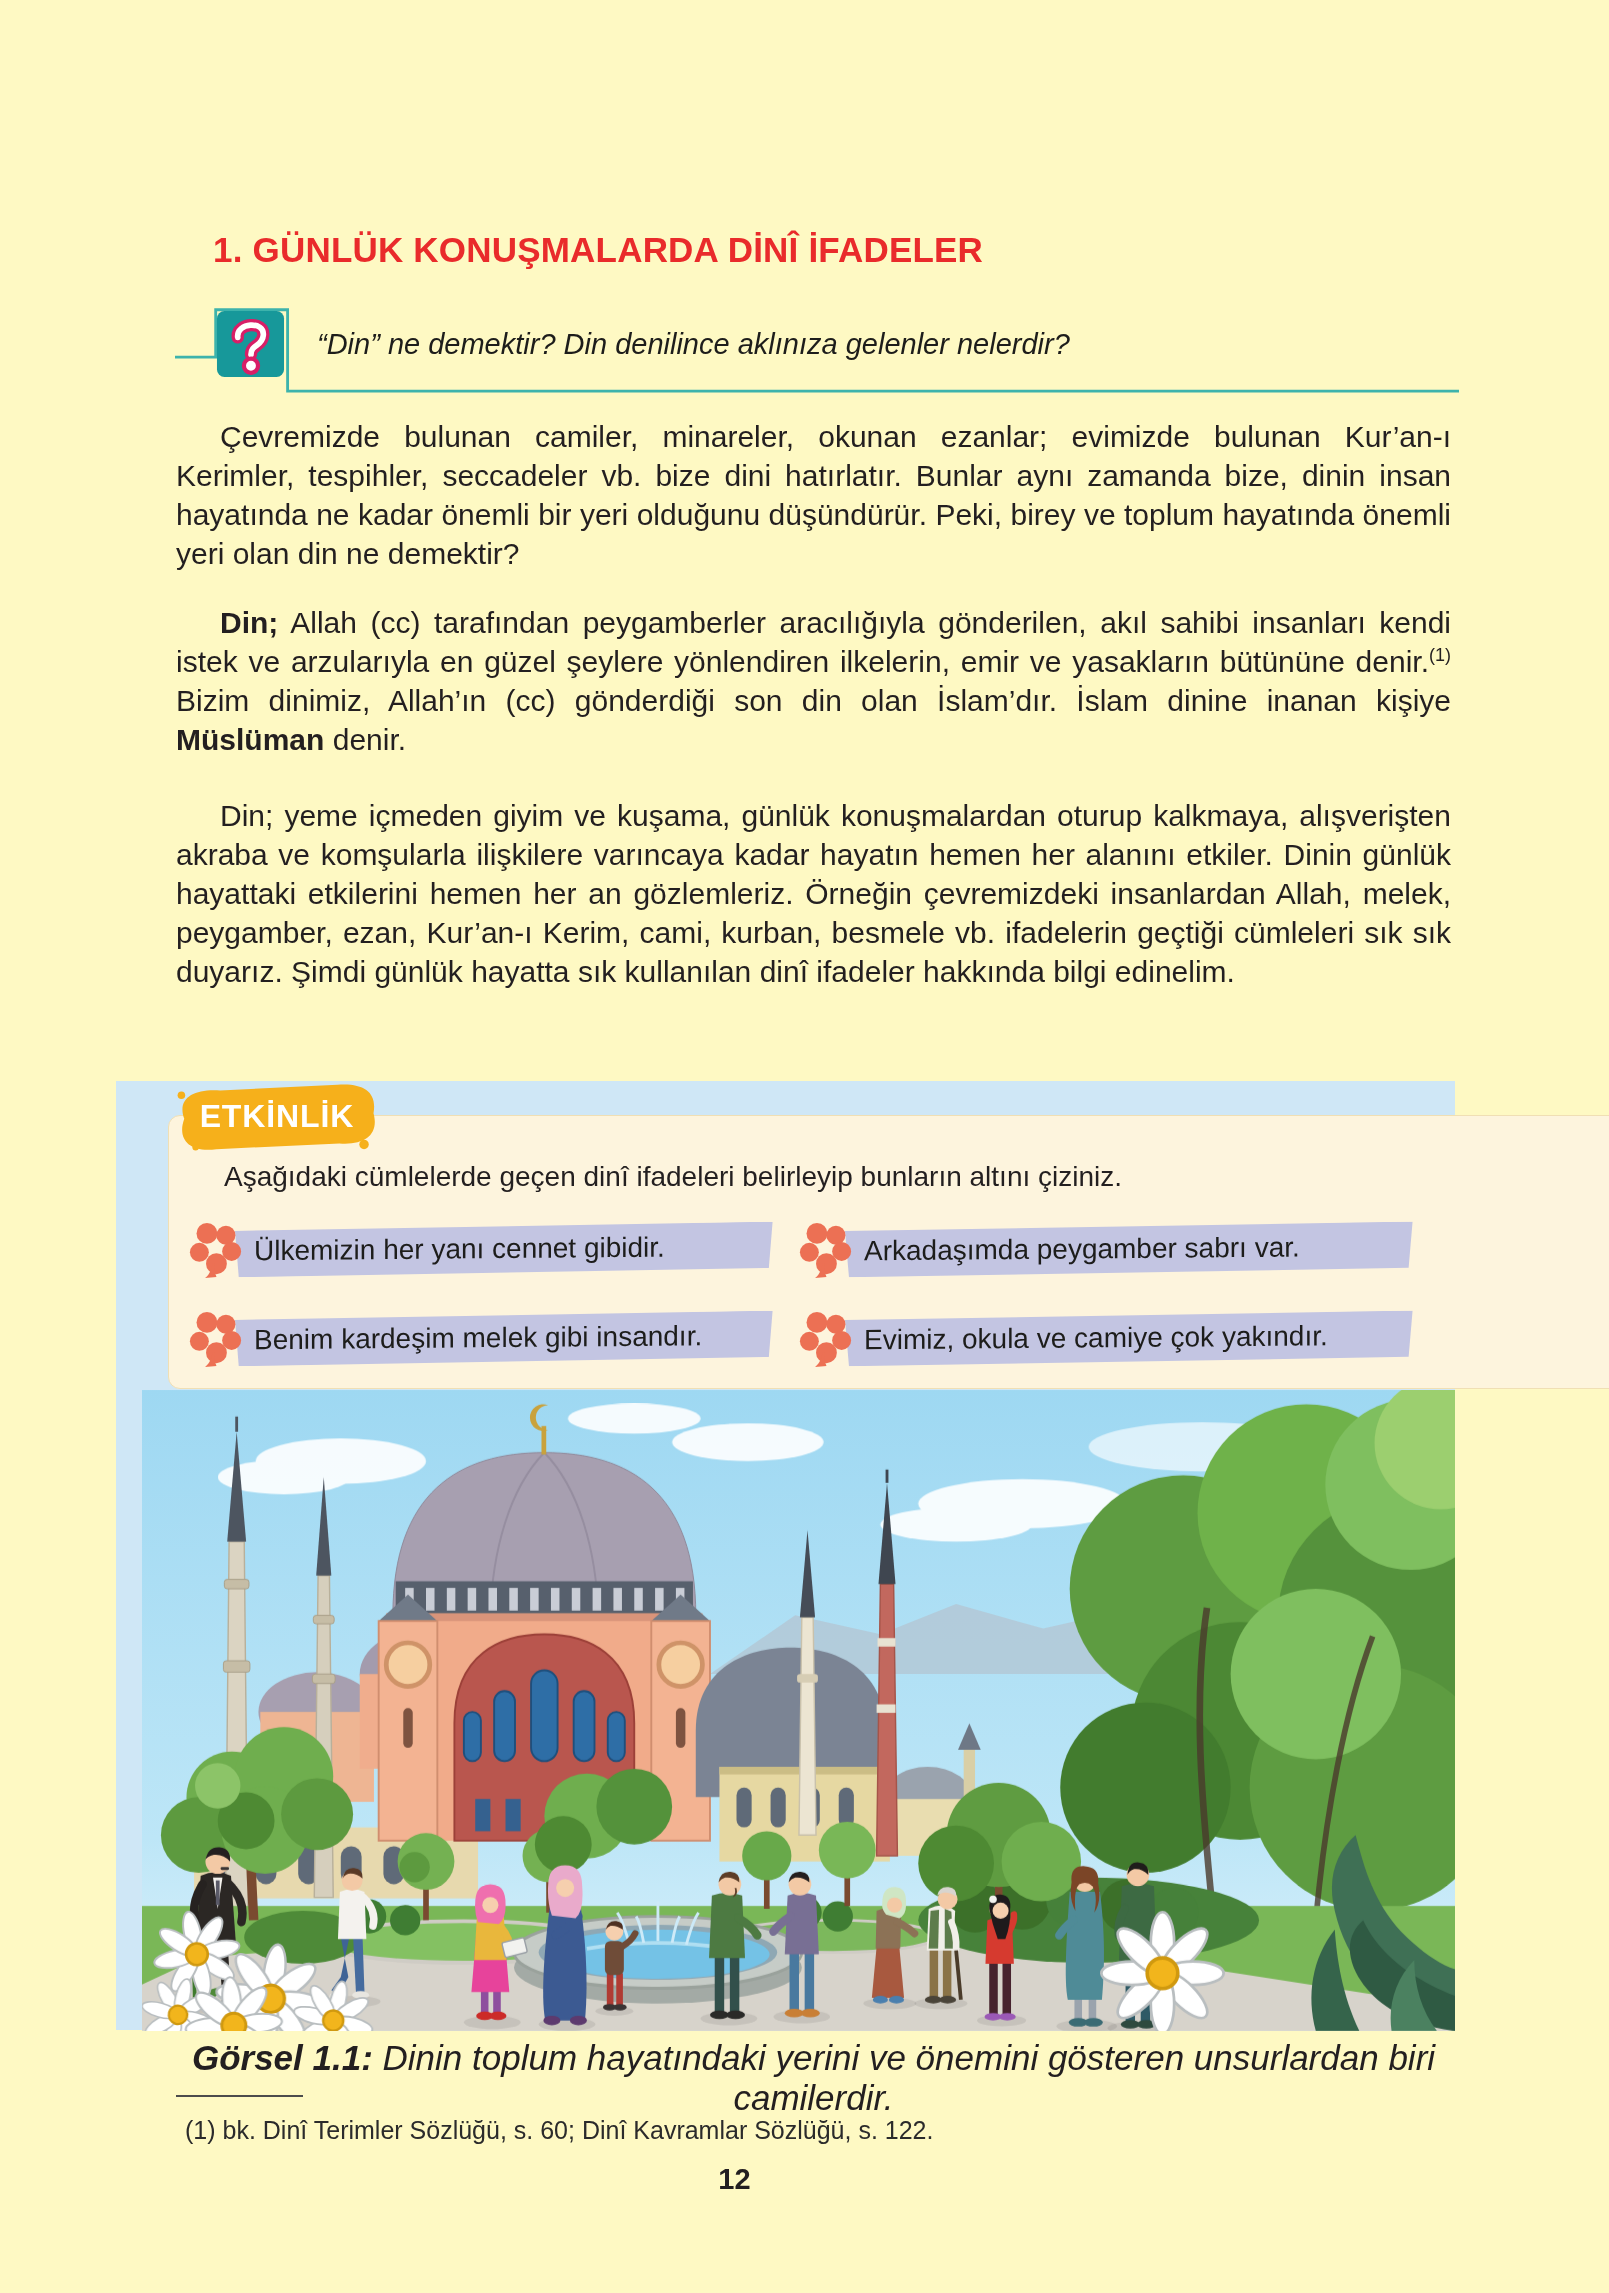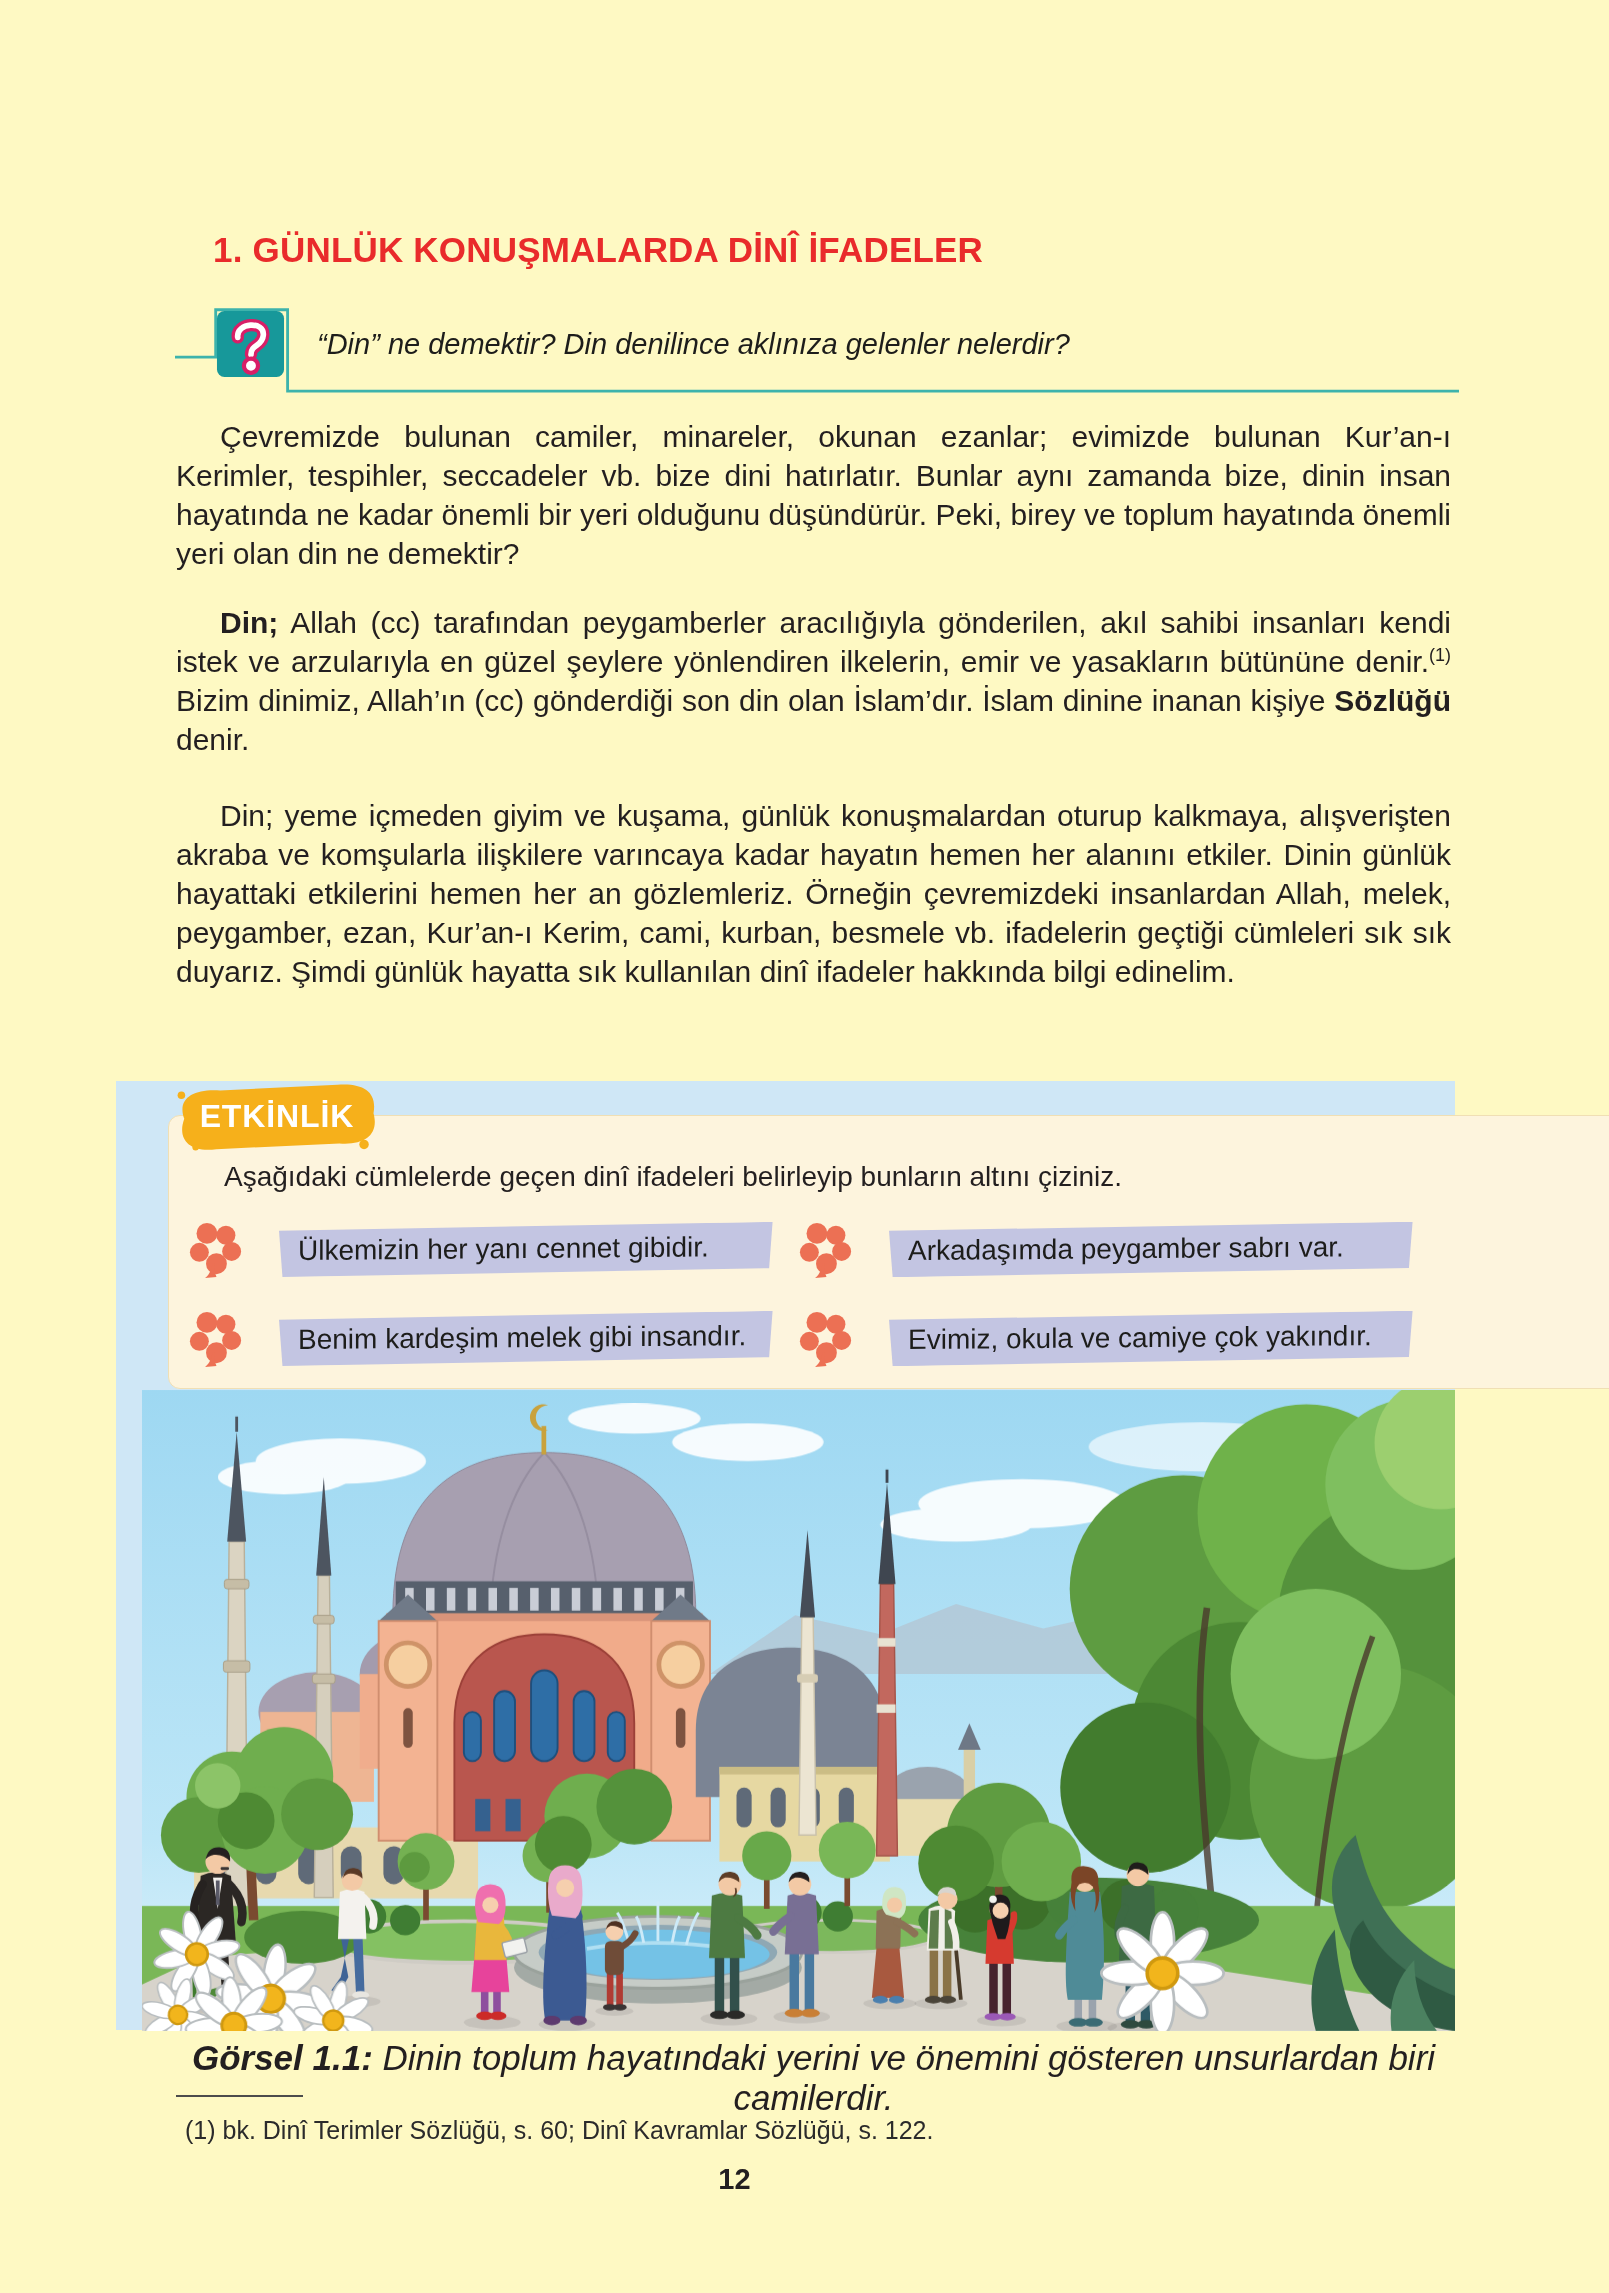--- a/index.html
+++ b/index.html
@@ -26,21 +26,21 @@
            background:#cfe7f6; }
   .activity { position:absolute; left:52px; top:34px; width:1464px; height:274px;
               background:#fdf4dd; border:1.9px solid #f0dfb4; border-radius:12px; }
   .badge { position:absolute; left:55px; top:0px; width:212px; height:74px; z-index:3; }
   .badge svg { position:absolute; inset:0; }
   .badge-text { position:absolute; inset:0; display:flex; align-items:center; justify-content:center;
                 color:#ffffff; font-size:32px; font-weight:bold; letter-spacing:0.9px; padding-bottom:3.8px; }
   .instruction { position:absolute; left:55px; top:45px; font-size:28px; color:#231f20; }
   .chips { position:absolute; left:19px; top:106px; width:1242px;
            display:grid; grid-template-columns:585px 615px; column-gap:24.6px; row-gap:34px; }
-  .chip { display:flex; align-items:center; height:55px;gap:44px; }
+  .chip { display:flex; align-items:center; height:55px; }
   .flower { width:55px; height:59px; flex:0 0 55px; margin-right:-7.6px; position:relative; z-index:2; }
   .chip-band { flex:1; background:#c3c5e2; padding:8.5px 11.4px 10.4px 19px; font-size:28px;
                color:#1d1d1b; transform:skewY(-0.5deg);
                clip-path:polygon(0 9%, 100% 0%, 99.3% 91%, 0.7% 100%); white-space:nowrap; }
 
   .illustration { position:absolute; left:25.6px; top:309px; width:1313px; height:641px; }
   .illustration svg { display:block; }
 
   .caption { position:absolute; left:168px; top:2038px; width:1291px; text-align:center;
              font-size:35px; font-style:italic; color:#231f20; }
@@ -66,21 +66,21 @@
       <rect x="1" y="1" width="71" height="70" rx="8" fill="#17989a"></rect>
       <path d="M23,29 C21,13 52,11 50,27 C49,39 37,36 37,47" fill="none" stroke="#d81e67" stroke-width="13" stroke-linecap="round"></path>
       <path d="M23,29 C21,13 52,11 50,27 C49,39 37,36 37,47" fill="none" stroke="#ffffff" stroke-width="6" stroke-linecap="round"></path>
       <circle cx="37" cy="59" r="7.5" fill="#ffffff" stroke="#d81e67" stroke-width="4.5"></circle>
     </svg>
     <div class="q-text">“Din” ne demektir? Din denilince aklınıza gelenler nelerdir?</div>
   </div>
 
   <p class="para" id="p1">Çevremizde bulunan camiler, minareler, okunan ezanlar; evimizde bulunan Kur’an-ı Kerimler, tespihler, seccadeler vb. bize dini hatırlatır. Bunlar aynı zamanda bize, dinin insan hayatında ne kadar önemli bir yeri olduğunu düşündürür. Peki, birey ve toplum hayatında önemli yeri olan din ne demektir?</p>
 
-  <p class="para" id="p2"><b>Din;</b><span> Allah (cc) tarafından peygamberler aracılığıyla gönderilen, akıl sahibi insanları kendi istek ve arzularıyla en güzel şeylere yönlendiren ilkelerin, emir ve yasakların bütününe denir.</span><sup>(1)</sup><span> Bizim dinimiz, Allah’ın (cc) gönderdiği son din olan İslam’dır. İslam dinine inanan kişiye </span><b>Sözlüğü</b><span> denir.</span></p>
+  <p class="para" id="p2"><b>Din;</b><span> Allah (cc) tarafından peygamberler aracılığıyla gönderilen, akıl sahibi insanları kendi istek ve arzularıyla en güzel şeylere yönlendiren ilkelerin, emir ve yasakların bütününe denir.</span><sup>(1)</sup><span> Bizim dinimiz, Allah’ın (cc) gönderdiği son din olan İslam’dır. İslam dinine inanan kişiye </span><b>Müslüman</b><span> denir.</span></p>
 
   <p class="para" id="p3">Din; yeme içmeden giyim ve kuşama, günlük konuşmalardan oturup kalkmaya, alışverişten akraba ve komşularla ilişkilere varıncaya kadar hayatın hemen her alanını etkiler. Dinin günlük hayattaki etkilerini hemen her an gözlemleriz. Örneğin çevremizdeki insanlardan Allah, melek, peygamber, ezan, Kur’an-ı Kerim, cami, kurban, besmele vb. ifadelerin geçtiği cümleleri sık sık duyarız. Şimdi günlük hayatta sık kullanılan dinî ifadeler hakkında bilgi edinelim.</p>
 
   <div class="panel">
     <div class="badge">
       <svg viewBox="0 0 224 78">
         <path d="M14,40 C6,18 24,8 52,10 L176,4 C204,2 218,12 214,34 C220,56 206,68 178,66 L48,72 C20,76 6,62 14,40 Z" fill="#f6b01b"></path>
         <circle cx="11" cy="15" r="4" fill="#f6b01b"></circle>
         <circle cx="204" cy="67" r="5" fill="#f6b01b"></circle>
         <circle cx="26" cy="70" r="3.4" fill="#f6b01b"></circle>

